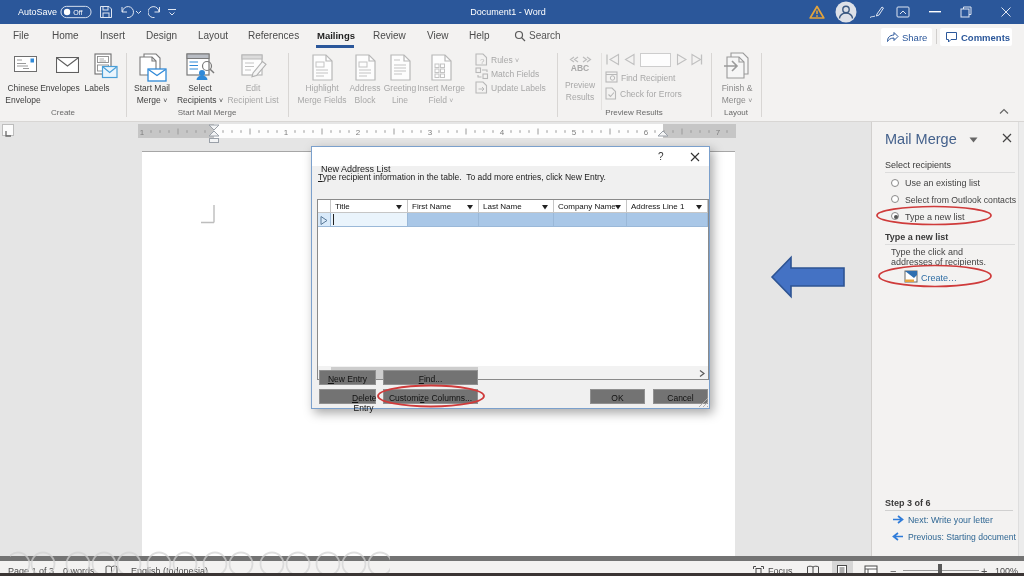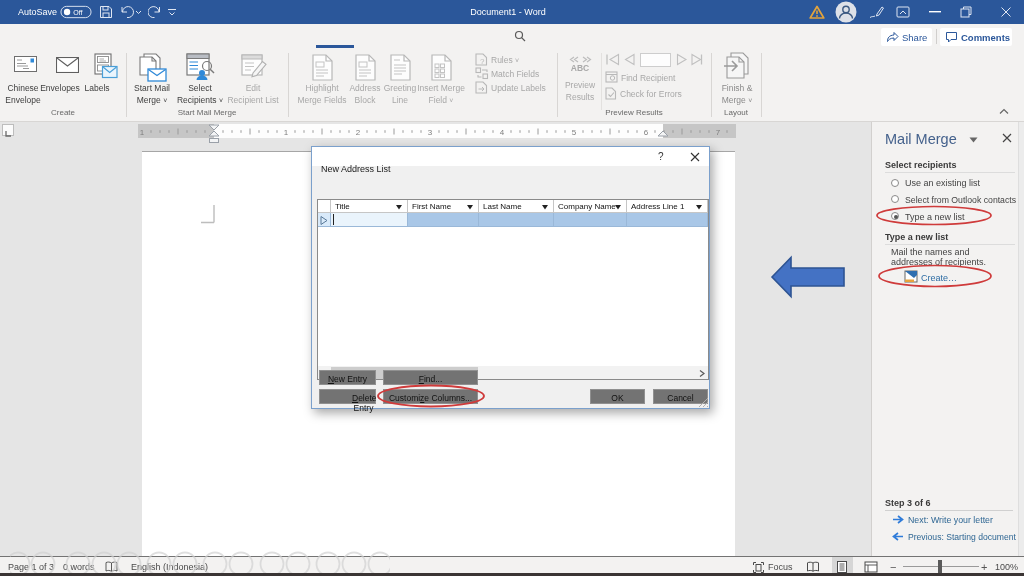--- a/index.html
+++ b/index.html
@@ -79,20 +79,33 @@
   <svg class="abs" style="left:960px;top:6px;" width="12" height="12" viewBox="0 0 12 12">
     <rect x="1" y="3" width="8" height="8" fill="none" stroke="#dfe6f2" stroke-width="1"></rect>
     <path d="M3.5 3 V1 H11 V8.5 H9" fill="none" stroke="#dfe6f2" stroke-width="1"></path>
   </svg>
   <svg class="abs" style="left:1000px;top:6px;" width="12" height="12" viewBox="0 0 12 12">
     <path d="M1.5 1.5 L10.5 10.5 M10.5 1.5 L1.5 10.5" stroke="#dfe6f2" stroke-width="1"></path>
   </svg>
 </div>
 
 <div class="abs" id="menurow" style="left:0;top:24px;width:1024px;height:24px;background:#f3f2f1;">
+  <div class="abs" style="left:0;top:6px;width:1024px;height:14px;font-size:10px;color:#4b4b4b;">
+    <span class="abs" style="left:13px;">File</span>
+    <span class="abs" style="left:52px;">Home</span>
+    <span class="abs" style="left:100px;">Insert</span>
+    <span class="abs" style="left:146px;">Design</span>
+    <span class="abs" style="left:198px;">Layout</span>
+    <span class="abs" style="left:248px;">References</span>
+    <span class="abs" style="left:317px;color:#1f1f1f;font-weight:bold;font-size:9.5px;">Mailings</span>
+    <span class="abs" style="left:373px;">Review</span>
+    <span class="abs" style="left:427px;">View</span>
+    <span class="abs" style="left:469px;">Help</span>
+    <span class="abs" style="left:529px;color:#555;">Search</span>
+  </div>
   <div class="abs" style="left:316px;top:21px;width:38px;height:2.5px;background:#2b579a;"></div>
   <svg class="abs" style="left:514px;top:6px;" width="12" height="12" viewBox="0 0 12 12">
     <circle cx="5" cy="5" r="3.5" fill="none" stroke="#5a5a5a" stroke-width="1.2"></circle>
     <path d="M7.6 7.6 L11 11" stroke="#5a5a5a" stroke-width="1.2"></path>
   </svg>
 
   <div class="abs" style="left:881px;top:3.5px;width:51px;height:18px;background:#fff;border-radius:2px;"></div>
   <svg class="abs" style="left:886px;top:6.5px;" width="13" height="12" viewBox="0 0 13 12">
     <path d="M8 4 V1.5 L12 5.5 8 9.5 V7 C4 7 2.5 9 1.5 10.5 1.5 7 3 4.3 8 4Z" fill="none" stroke="#2b579a" stroke-width="1"></path>
   </svg>
@@ -349,20 +362,21 @@
   <path d="M19 1 V18.5 M6 18.5 H19" stroke="#bdbdbd" stroke-width="1.4" fill="none"></path>
 </svg>
 
 <div class="abs" id="dialog" style="left:311px;top:146px;width:399px;height:263px;background:#f0f0f0;border:1px solid #7ba0cc;box-shadow:3px 4px 10px rgba(0,0,0,0.35);">
   <div class="abs" style="left:0;top:0;width:397px;height:19px;background:#fff;"></div>
   <div class="abs" style="left:9px;top:5px;font-size:9px;color:#1a1a1a;margin-top:12px;">New Address List</div>
   <div class="abs" style="left:346px;top:4px;font-size:10px;color:#333;">?</div>
   <svg class="abs" style="left:378px;top:5px;" width="10" height="10" viewBox="0 0 10 10">
     <path d="M1 1 L9 9 M9 1 L1 9" stroke="#333" stroke-width="1.1"></path>
   </svg>
+  <div class="abs" style="left:6px;top:25px;font-size:8.5px;color:#1a1a1a;"><u>T</u>ype recipient information in the table.&nbsp; To add more entries, click New Entry.</div>
 
   <div class="abs" style="left:5px;top:40px;width:392px;height:181px;background:#fff;border:1px solid #8a8a8a;margin-top:12px;">
 
     <div class="abs hd" style="left:0;top:0;width:13px;height:13px;"></div>
     <div class="abs hd" style="left:13px;top:0;width:77px;">Title</div>
     <div class="abs hd" style="left:90px;top:0;width:71px;">First Name</div>
     <div class="abs hd" style="left:161px;top:0;width:75px;">Last Name</div>
     <div class="abs hd" style="left:236px;top:0;width:73px;">Company Name</div>
     <div class="abs hd" style="left:309px;top:0;width:81px;">Address Line 1</div>
 
@@ -426,36 +440,36 @@
 </svg>
 
 <div class="abs" id="pane" style="left:871px;top:122px;width:153px;height:434px;background:#f3f2f1;border-left:1px solid #d2d0ce;font-size:9px;color:#444;">
   <div class="abs" style="left:13px;top:9px;font-size:14.5px;color:#44618c;">Mail Merge</div>
   <svg class="abs" style="left:97px;top:15px;" width="9" height="6">
       <path d="M0.5 0.5 H8.5 L4.5 5.5 Z" fill="#666"></path>
     </svg>
   <svg class="abs" style="left:130px;top:11px;" width="10" height="10" viewBox="0 0 10 10">
     <path d="M1 1 L9 9 M9 1 L1 9" stroke="#444" stroke-width="1.2"></path>
   </svg>
-  <div class="abs" style="left:13px;top:38px;font-weight:bold;color:#3a3a3a;text-align:center;">Select recipients</div>
+  <div class="abs" style="left:13px;top:38px;font-weight:normal;color:#3a3a3a;text-align:center;">Select recipients</div>
   <div class="abs" style="left:13px;top:50px;width:130px;height:1px;background:#dcdcdc;"></div>
   <div class="abs rdo" style="left:19px;top:56.5px;"></div>
   <div class="abs" style="left:33px;top:56px;">Use an existing list</div>
   <div class="abs rdo" style="left:19px;top:73px;"></div>
   <div class="abs" style="left:33px;top:72.5px;font-size:8.7px;">Select from Outlook contacts</div>
   <div class="abs rdo" style="left:19px;top:90px;">
       <div style="position:absolute;left:2px;top:2px;width:4px;height:4px;border-radius:50%;background:#555;"></div>
     </div>
   <div class="abs" style="left:33px;top:89.5px;">Type a new list</div>
   <svg class="abs" style="left:2px;top:82px;" width="120" height="23" viewBox="0 0 120 23">
     <ellipse cx="60" cy="11.5" rx="57" ry="9" fill="none" stroke="#cf3b3b" stroke-width="1.7"></ellipse>
   </svg>
   <div class="abs" style="left:13px;top:110px;font-weight:bold;color:#3a3a3a;">Type a new list</div>
   <div class="abs" style="left:13px;top:122px;width:130px;height:1px;background:#dcdcdc;"></div>
-  <div class="abs" style="left:19px;top:125px;">Mail the names and</div>
+  <div class="abs" style="left:19px;top:125px;">Type the click and</div>
   <div class="abs" style="left:19px;top:134.5px;">addresses of recipients.</div>
   <svg class="abs" style="left:32px;top:148px;" width="14" height="13" viewBox="0 0 14 13">
     <rect x="1" y="1" width="12" height="11" fill="#fff" stroke="#666" stroke-width="1"></rect>
     <path d="M1 1 L10 8 L13 5 V1 Z" fill="#2f6fb0"></path>
     <rect x="1" y="9.5" width="9" height="2.5" fill="#e8a33d"></rect>
   </svg>
   <div class="abs" style="left:49px;top:150.5px;color:#2e6da4;">Create…</div>
   <svg class="abs" style="left:4px;top:141px;" width="118" height="26" viewBox="0 0 118 26">
     <ellipse cx="59" cy="13" rx="56" ry="10.5" fill="none" stroke="#cf3b3b" stroke-width="1.7"></ellipse>
   </svg>
@@ -464,21 +478,21 @@
   <svg class="abs" style="left:20px;top:393px;" width="12" height="9" viewBox="0 0 12 9">
     <path d="M1 4.5 H9 M6 1 L10.5 4.5 L6 8" fill="none" stroke="#2f7bd9" stroke-width="1.7"></path>
   </svg>
   <div class="abs" style="left:36px;top:393px;color:#2e6693;font-size:8.8px;">Next: Write your letter</div>
   <svg class="abs" style="left:20px;top:410px;" width="12" height="9" viewBox="0 0 12 9">
     <path d="M11 4.5 H3 M6 1 L1.5 4.5 L6 8" fill="none" stroke="#2f7bd9" stroke-width="1.7"></path>
   </svg>
   <div class="abs" style="left:36px;top:410px;color:#2e6693;font-size:8.6px;">Previous: Starting document</div>
 </div>
 
-<div class="abs" id="statusbar" style="left:0;top:556px;width:1024px;height:20px;background:#f3f2f1;border-top:1px solid #737373;font-size:9px;color:#4a4a4a;">
+<div class="abs" id="statusbar" style="left:0;top:556px;width:1024px;height:20px;background:#f3f2f1;border-top:5px solid #737373;font-size:9px;color:#4a4a4a;">
   <div class="abs" style="left:8px;top:5px;">Page 1 of 3</div>
   <div class="abs" style="left:63px;top:5px;">0 words</div>
   <svg class="abs" style="left:105px;top:3.5px;" width="13" height="12" viewBox="0 0 13 12">
     <path d="M6.5 2 C5 .8 2.5 .8 1 1.6 V10 C2.5 9.2 5 9.2 6.5 10.4 C8 9.2 10.5 9.2 12 10 V1.6 C10.5 .8 8 .8 6.5 2 Z M6.5 2 V10.4" fill="none" stroke="#4a4a4a" stroke-width="0.9"></path>
   </svg>
   <div class="abs" style="left:131px;top:5px;">English (Indonesia)</div>
   <svg class="abs" style="left:752px;top:4px;" width="13" height="13" viewBox="0 0 13 13">
     <path d="M4 1.5 H1.5 V4 M9 1.5 H11.5 V4 M4 11.5 H1.5 V9 M9 11.5 H11.5 V9" fill="none" stroke="#4a4a4a" stroke-width="1"></path>
     <rect x="4" y="3.5" width="5" height="6.5" fill="none" stroke="#4a4a4a" stroke-width="1"></rect>
   </svg>

